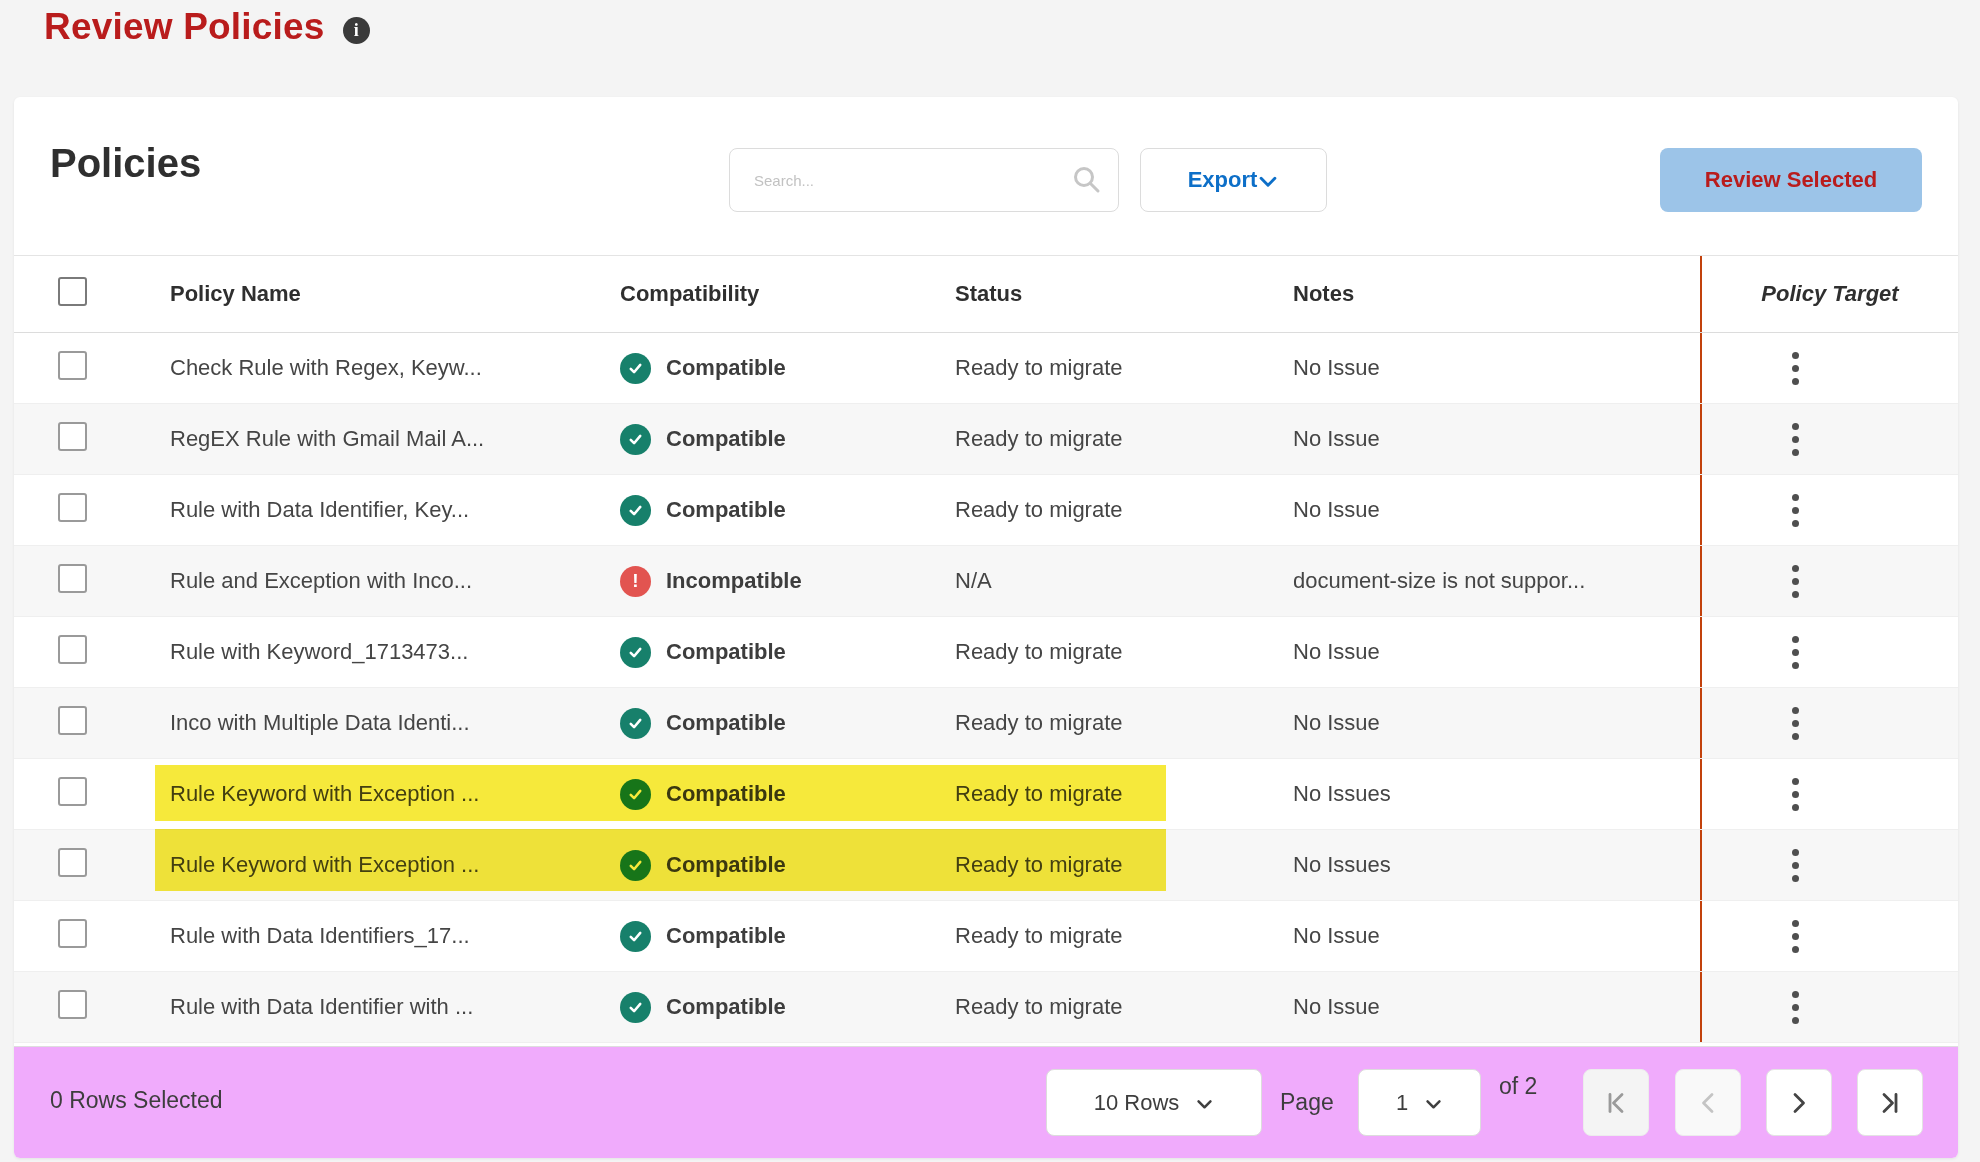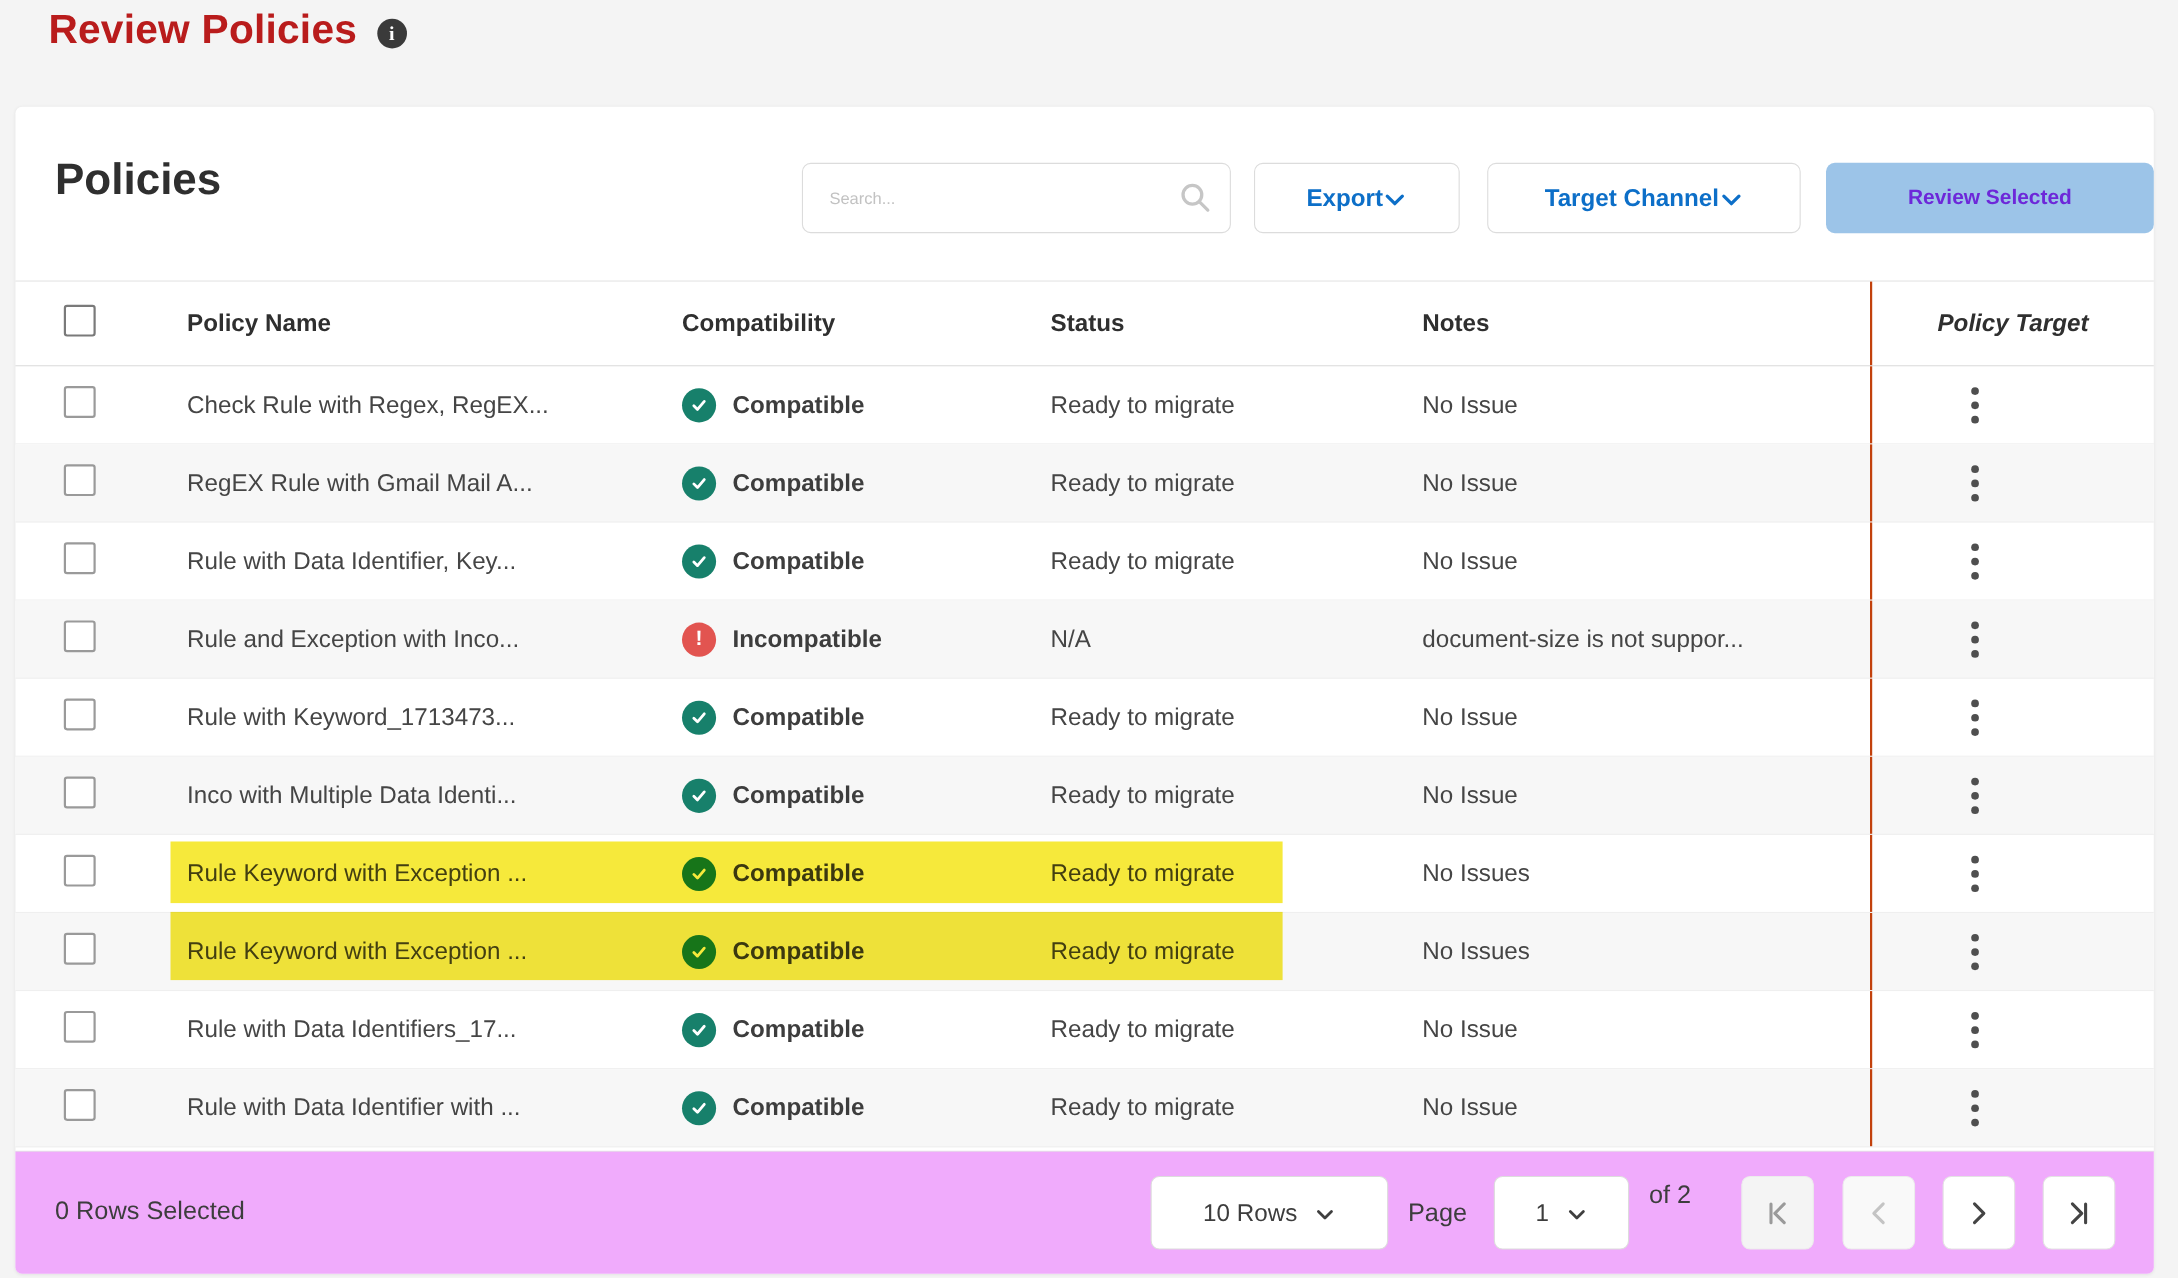--- a/index.html
+++ b/index.html
@@ -40,21 +40,21 @@
   .search-input::placeholder { color:#c2c2c2; }
   .search-icon { position:absolute; right:16px; top:16px; width:32px; height:32px; }
 
   .btn {
     position:absolute; top:51px; height:64px; border-radius:8px; border:1px solid #dcdcdc;
     background:#fff; display:flex; align-items:center; justify-content:center; 
     font-family:"Liberation Sans", sans-serif; font-size:22px; font-weight:700; cursor:pointer;
   }
   .btn-export { left:1126px; width:187px; color:var(--accent); }
   .btn-target { left:1338px; width:285px; color:var(--accent); }
-  .btn-review { left:1646px; width:298px; background:var(--review-bg); border:none; color:#6d28d9; font-size:19px; }
+  .btn-review { left:1646px; width:262px; background:var(--review-bg); border:none; color:#b91c1c; font-size:22px; }
   .chev-blue { width:22px; height:22px; margin-top:3px; }
 
   
   .grid { display:grid; grid-template-columns:156px 450px 335px 338px 407px 1fr; align-items:center; }
   .thead {
     height:78px; border-top:1px solid #e4e4e4; border-bottom:1px solid #dcdcdc;
     font-size:22px; font-weight:700; color:#2f2f2f;
   }
   .cell-check { padding-left:44px; }
   .checkbox {
@@ -138,45 +138,39 @@
       </svg>
     </div>
 
     <button class="btn btn-export">
       <span>Export</span>
       <svg class="chev-blue" viewBox="0 0 24 24">
         <path d="M4.5 8l7.5 7.5L19.5 8" fill="none" stroke="currentColor" stroke-width="3.2" stroke-linecap="round" stroke-linejoin="round"></path>
       </svg>
     </button>
 
-    <button class="btn btn-target">
-      <span>Target Channel</span>
-      <svg class="chev-blue" viewBox="0 0 24 24">
-        <path d="M4.5 8l7.5 7.5L19.5 8" fill="none" stroke="currentColor" stroke-width="3.2" stroke-linecap="round" stroke-linejoin="round"></path>
-      </svg>
-    </button>
 
     <button class="btn btn-review">
       <span>Review Selected</span>
     </button>
   </div>
 
   <div class="thead grid">
     <div class="cell-check"><span class="checkbox"></span></div>
     <div>Policy Name</div>
     <div>Compatibility</div>
     <div>Status</div>
     <div>Notes</div>
     <div class="cell-target">Policy Target</div>
   </div>
 
   <div id="tbody">
   <div class="trow grid">
     <div class="cell-check"><span class="checkbox"></span></div>
-    <div class="cell-name">Check Rule with Regex, RegEX...</div>
+    <div class="cell-name">Check Rule with Regex, Keyw...</div>
     <div class="cell-compat">
       <span class="badge badge-ok">
             <svg viewBox="0 0 24 24">
               <path d="M6 12.5l4.2 4.2L18 7.5" fill="none" stroke="#ffffff" stroke-width="3.2" stroke-linecap="round" stroke-linejoin="round"></path>
             </svg>
           </span>
       <span class="compat-text">Compatible</span>
     </div>
     <div class="cell-status">Ready to migrate</div>
     <div class="cell-notes">No Issue</div>

